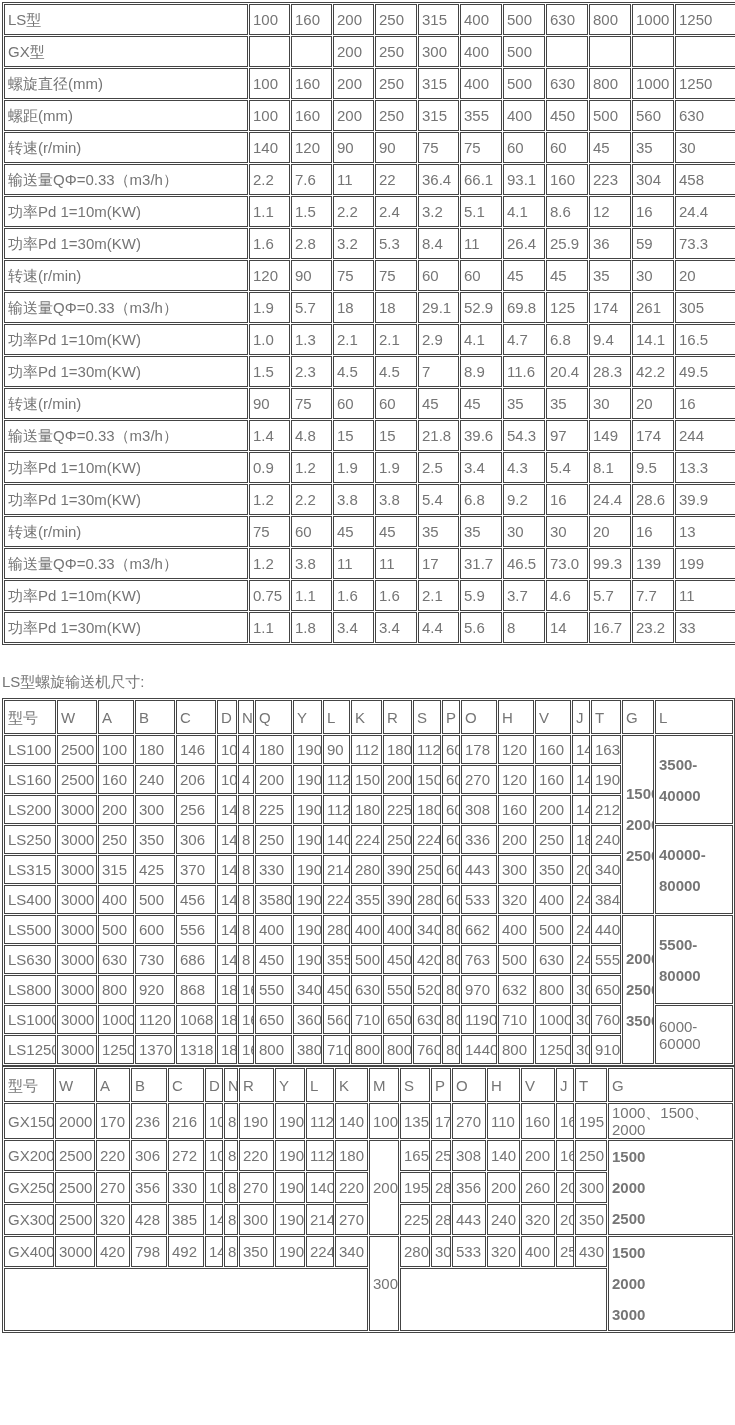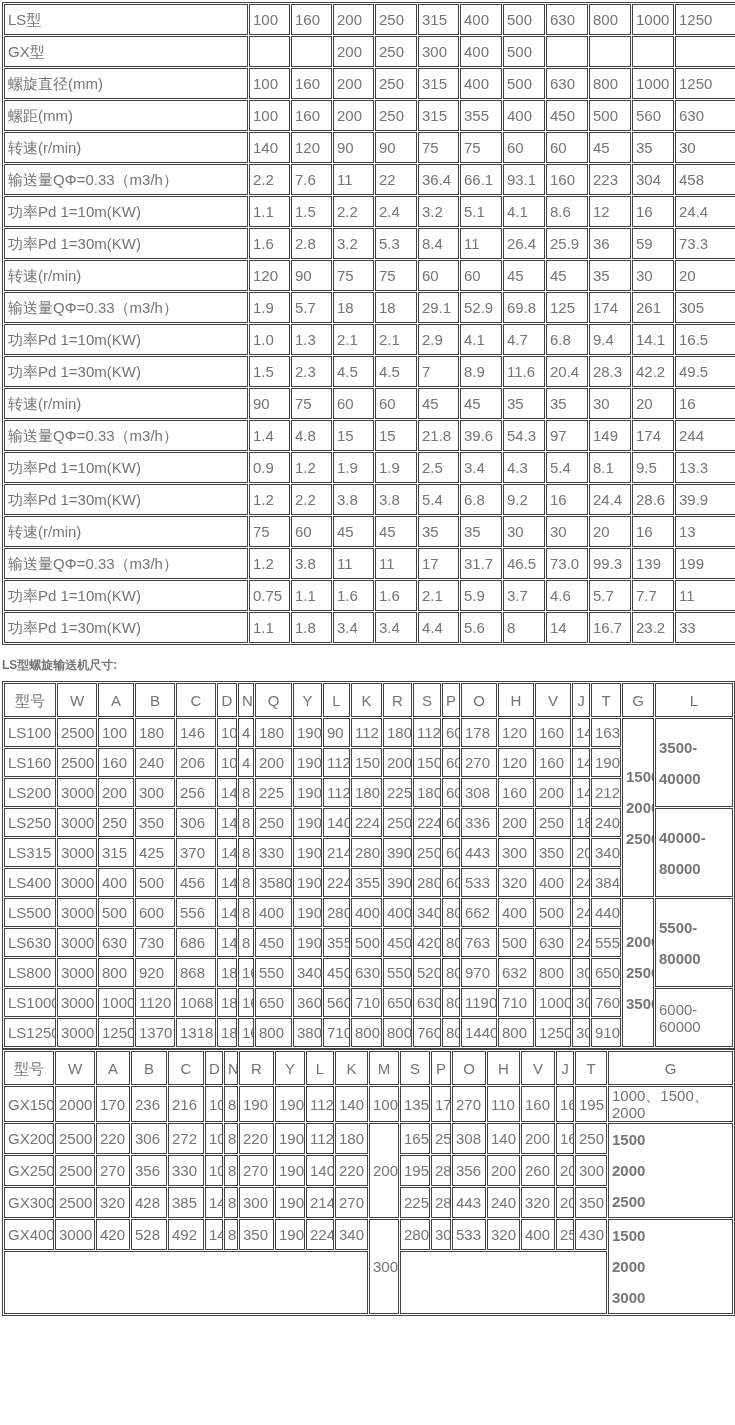--- a/index.html
+++ b/index.html
@@ -28,29 +28,28 @@
     font-size: 15px;
     color: #757575;
     vertical-align: middle;
     text-align: left;
     height: 31px;
     overflow: hidden;
     line-height: 17px;
   }
   table.spec td { height: 31px; }
   table.dims td { height: 29px; }
-  table.dims tr.hdr td { height: 34px; text-align: center; }
+  table.dims tr.hdr td { height: 34px; }
   table.dims td.ml { white-space: pre-line; line-height: 31px; font-weight: bold; }
   table.dims tr.tall td { height: 59px; }
   .section-title {
-    font-size: 12px;
+    font-size: 15px;
     line-height: 18px;
     color: #757575;
-    margin: 11px 0 7px 0;
-    font-weight: bold;
+    margin: 28px 0 7px 0;
   }
   .t2 { margin-top: 0; }
 </style>
 </head>
 <body>
 
 <div id="page">
 
   <table class="grid spec">
     <colgroup>
@@ -778,21 +777,21 @@
           <td>443</td>
           <td>240</td>
           <td>320</td>
           <td>20</td>
           <td>350</td>
         </tr>
         <tr>
           <td>GX400</td>
           <td>3000</td>
           <td>420</td>
-          <td>528</td>
+          <td>798</td>
           <td>492</td>
           <td>14</td>
           <td>8</td>
           <td>350</td>
           <td>190</td>
           <td>224</td>
           <td>340</td>
           <td rowspan="2">300</td>
           <td>280</td>
           <td>30</td>

